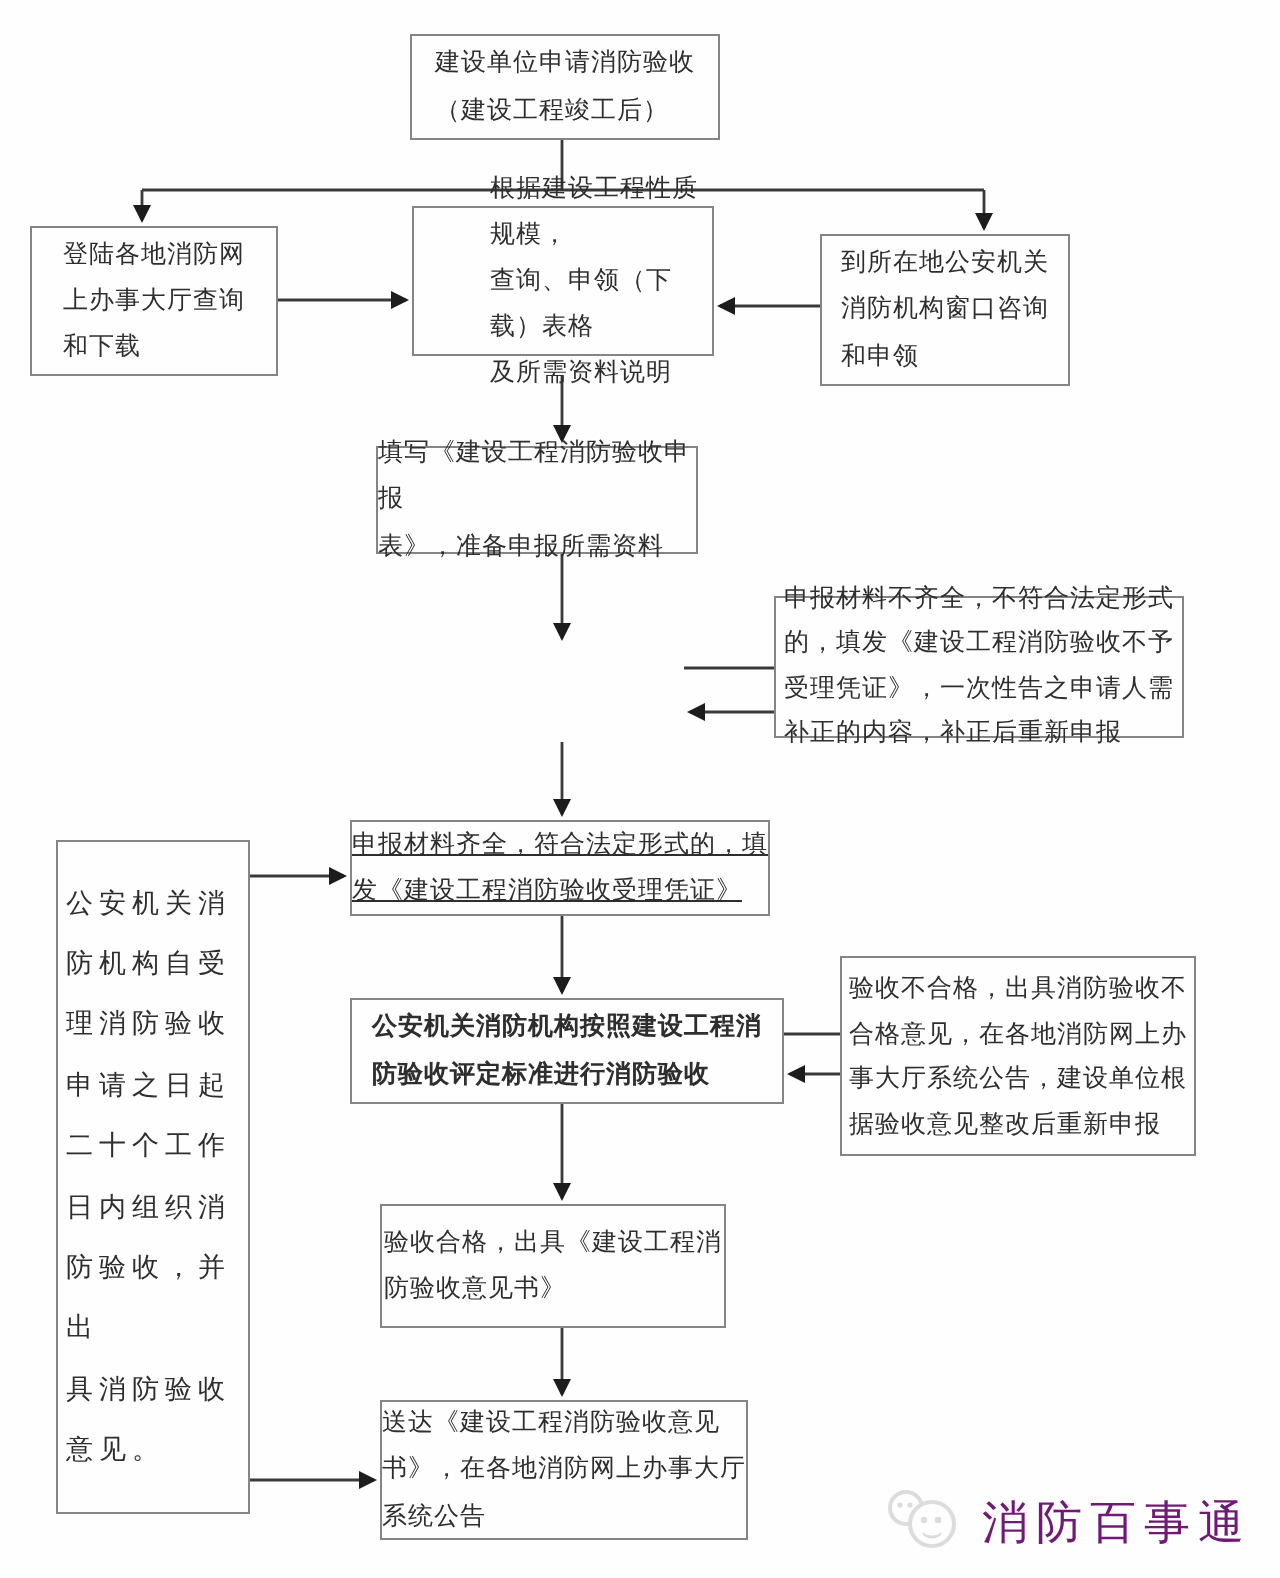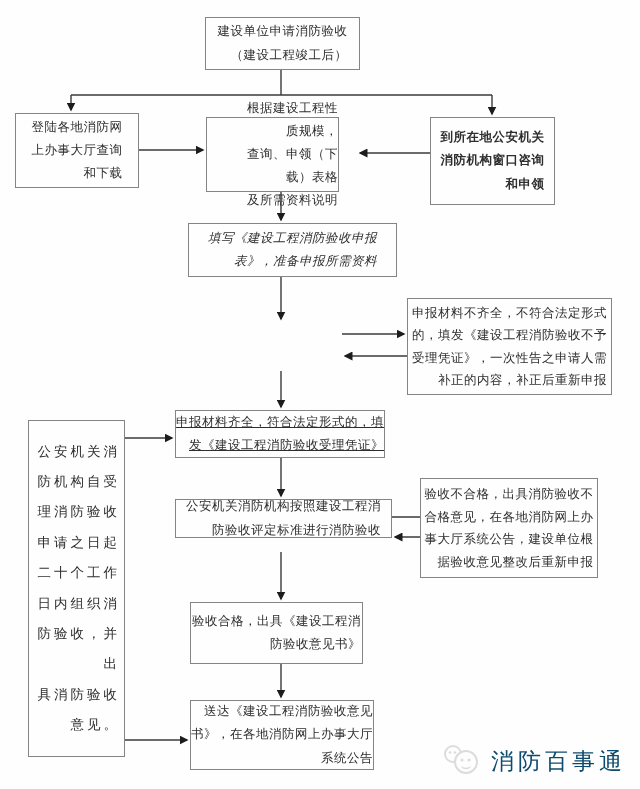--- a/index.html
+++ b/index.html
@@ -12,52 +12,52 @@
   }
   .node{
     position:absolute;
     box-sizing:border-box;
     border:1px solid #858585;
     background:#fefefe;
     color:#2e2e2e;
     display:flex;
     align-items:center;
     justify-content:center;
-    text-align:right;
+    text-align:left;
     white-space:pre-line;
     font-size:12.5px;
     line-height:1.85;
     letter-spacing:0.5px;
   }
   
   .n-start     {left:205px;top:17px; width:155px;height:53px;}
   .n-portal    {left:15px; top:113px;width:124px;height:75px;}
-  .n-forms     {left:206px;top:117px;width:133px;height:75px;padding-left:38px;}
-  .n-counter   {left:430px;top:117px;width:125px;height:88px;font-weight:bold;}
-  .n-fill      {left:188px;top:223px;width:209px;height:54px;font-style:italic;}
+  .n-forms     {left:206px;top:103px;width:151px;height:75px;padding-left:38px;}
+  .n-counter   {left:410px;top:117px;width:125px;height:76px;}
+  .n-fill      {left:188px;top:223px;width:161px;height:54px;}
   .n-submit    {left:217px;top:322px;width:125px;height:49px;}
-  .n-incomplete{left:407px;top:298px;width:205px;height:97px;line-height:1.8;}
+  .n-incomplete{left:387px;top:298px;width:205px;height:71px;line-height:1.8;font-family:Liberation Mono, monospace;}
   .n-complete  {left:175px;top:410px;width:210px;height:48px;text-decoration:underline;}
-  .n-inspect   {left:175px;top:499px;width:217px;height:39px;}
+  .n-inspect   {left:175px;top:499px;width:217px;height:53px;font-weight:bold;}
   .n-fail      {left:420px;top:478px;width:178px;height:100px;line-height:1.8;}
   .n-pass      {left:190px;top:602px;width:173px;height:62px;}
   .n-deliver   {left:190px;top:700px;width:184px;height:70px;}
   .n-note      {left:28px; top:420px;width:97px; height:337px;
                 font-size:13.5px;line-height:2.25;letter-spacing:3px;padding:4px;}
   .connectors{position:absolute;left:0;top:0;width:640px;height:789px;pointer-events:none;}
   .watermark{
     position:absolute;
     right:14px;bottom:10px;
     display:flex;align-items:center;gap:8px;
     color:#dcdcdc;
   }
   .watermark .wm-text{
     font-size:23px;
     letter-spacing:4px;
-    color:#0c4a6e;
+    color:#701a75;
     font-family:"Liberation Sans","DejaVu Sans",sans-serif;
   }
 </style>
 </head>
 <body>
 
 <div class="stage">
 
   <svg class="connectors" width="640" height="789" viewBox="0 0 640 789" xmlns="http://www.w3.org/2000/svg">
     <defs>

